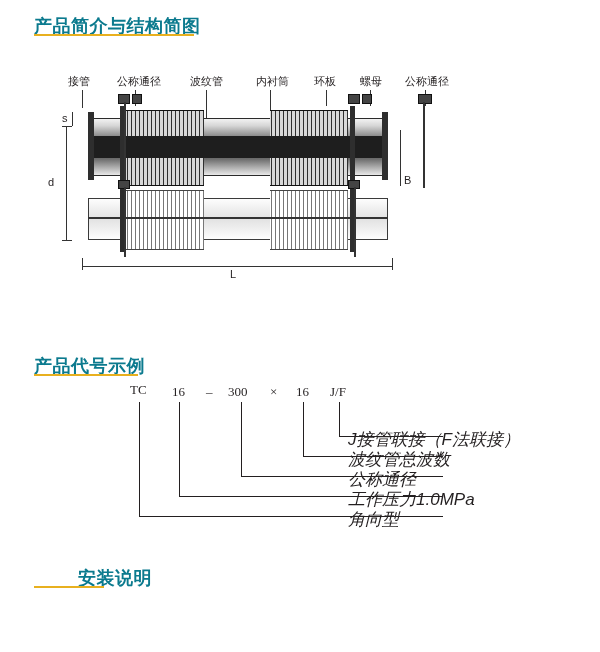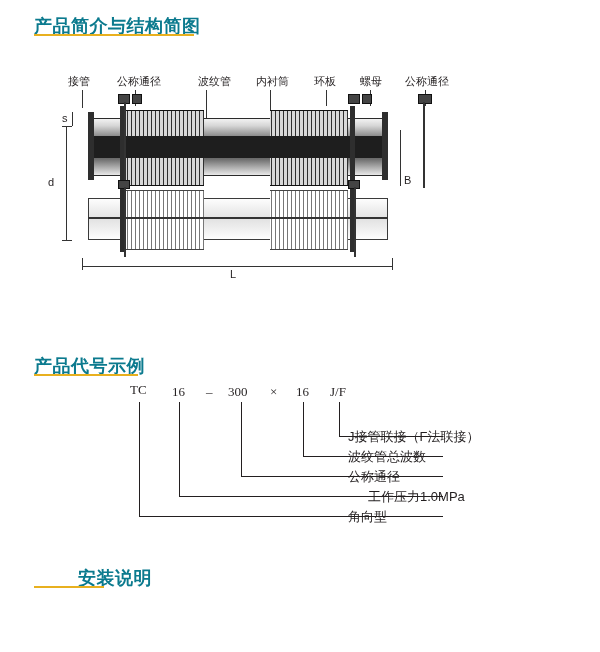--- a/index.html
+++ b/index.html
@@ -123,23 +123,24 @@
   }
   .code-token {
     position: absolute;
     font-size: 13px;
     font-family: "Liberation Serif", serif;
     color: #231f20;
     white-space: nowrap;
   }
   .code-desc {
     position: absolute;
-    font-size: 13px;
-    white-space: nowrap;
-    color: #231f20;
+    font-size: 17px;
+    white-space: nowrap;
+    color: #231f20;
+    font-style: italic;
   }
   .v-line {
     position: absolute;
     width: 1px;
     background: #231f20;
   }
   .h-line {
     position: absolute;
     height: 1px;
     background: #231f20;
@@ -161,21 +162,21 @@
 </head>
 <body>
 
 <div class="section-title" style="left:34px; top:14px;">产品简介与结构简图</div>
 <div class="title-underline" style="left:34px; top:34px; width:160px;"></div>
 
 <div id="structure-diagram">
 
   <div class="callout-label" style="left:8px; top:4px;">接管</div>
   <div class="callout-label" style="left:57px; top:4px;">公称通径</div>
-  <div class="callout-label" style="left:138px; top:4px;text-align:center;">波纹管</div>
+  <div class="callout-label" style="left:130px; top:4px;text-align:center;">波纹管</div>
   <div class="callout-label" style="left:196px; top:4px;">内衬筒</div>
   <div class="callout-label" style="left:254px; top:4px;">环板</div>
   <div class="callout-label" style="left:300px; top:4px;">螺母</div>
   <div class="callout-label" style="left:345px; top:4px;">公称通径</div>
 
   <div class="lead-line" style="left:22px; top:20px; height:18px;"></div>
   <div class="lead-line" style="left:75px; top:20px; height:16px;"></div>
   <div class="lead-line" style="left:146px; top:20px; height:40px;"></div>
   <div class="lead-line" style="left:210px; top:20px; height:56px;"></div>
   <div class="lead-line" style="left:266px; top:20px; height:16px;"></div>
@@ -254,21 +255,21 @@
 
   <div class="h-line" style="left:229px; top:58px; width:104px;"></div>
   <div class="h-line" style="left:193px; top:78px; width:140px;"></div>
   <div class="h-line" style="left:131px; top:98px; width:202px;"></div>
   <div class="h-line" style="left:69px; top:118px; width:264px;"></div>
   <div class="h-line" style="left:29px; top:138px; width:304px;"></div>
 
   <div class="code-desc" style="left:238px; top:50px;">J接管联接（F法联接）</div>
   <div class="code-desc" style="left:238px; top:70px;">波纹管总波数</div>
   <div class="code-desc" style="left:238px; top:90px;">公称通径</div>
-  <div class="code-desc" style="left:238px; top:110px;margin-left:20px;">工作压力1.0MPa</div>
+  <div class="code-desc" style="left:238px; top:110px;">工作压力1.0MPa</div>
   <div class="code-desc" style="left:238px; top:130px;">角向型</div>
 </div>
 
 <div class="section-title" style="left:34px; top:566px;margin-left:44px;">安装说明</div>
 <div class="title-underline" style="left:34px; top:586px; width:70px;"></div>
 
 <div id="install-notes">
 </div>
 
 </body></html>

